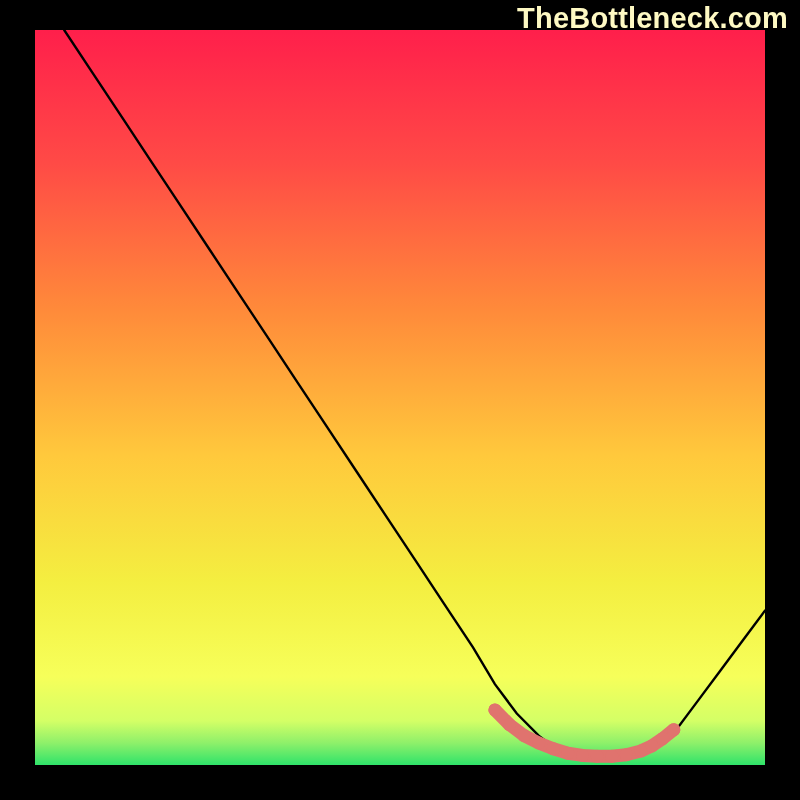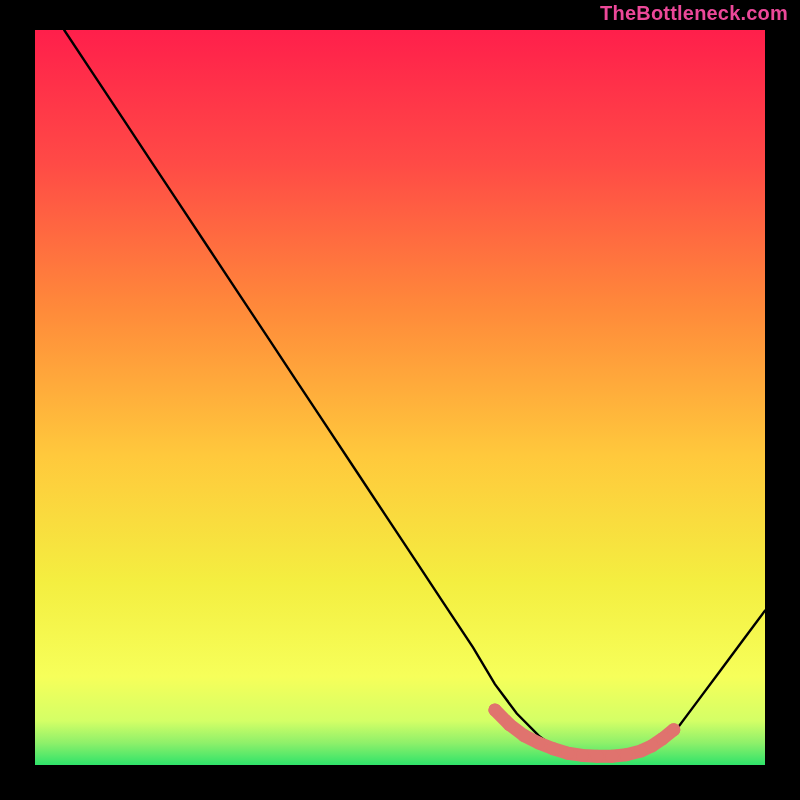--- a/index.html
+++ b/index.html
@@ -13,23 +13,23 @@
   .outer {
     position: relative;
     width: 800px;
     height: 800px;
     background: #000;
   }
   .watermark {
     position: absolute;
     top: 2px;
     right: 12px;
-    color: #ec4899;
+    color: #fef9c3;
     font-family: Arial, Helvetica, sans-serif;
-    font-size: 20px;
+    font-size: 29px;
     font-weight: 600;
     letter-spacing: 0.2px;
     z-index: 10;
   }
   .plot {
     position: absolute;
     left: 35px;
     top: 30px;
     width: 730px;
     height: 735px;

